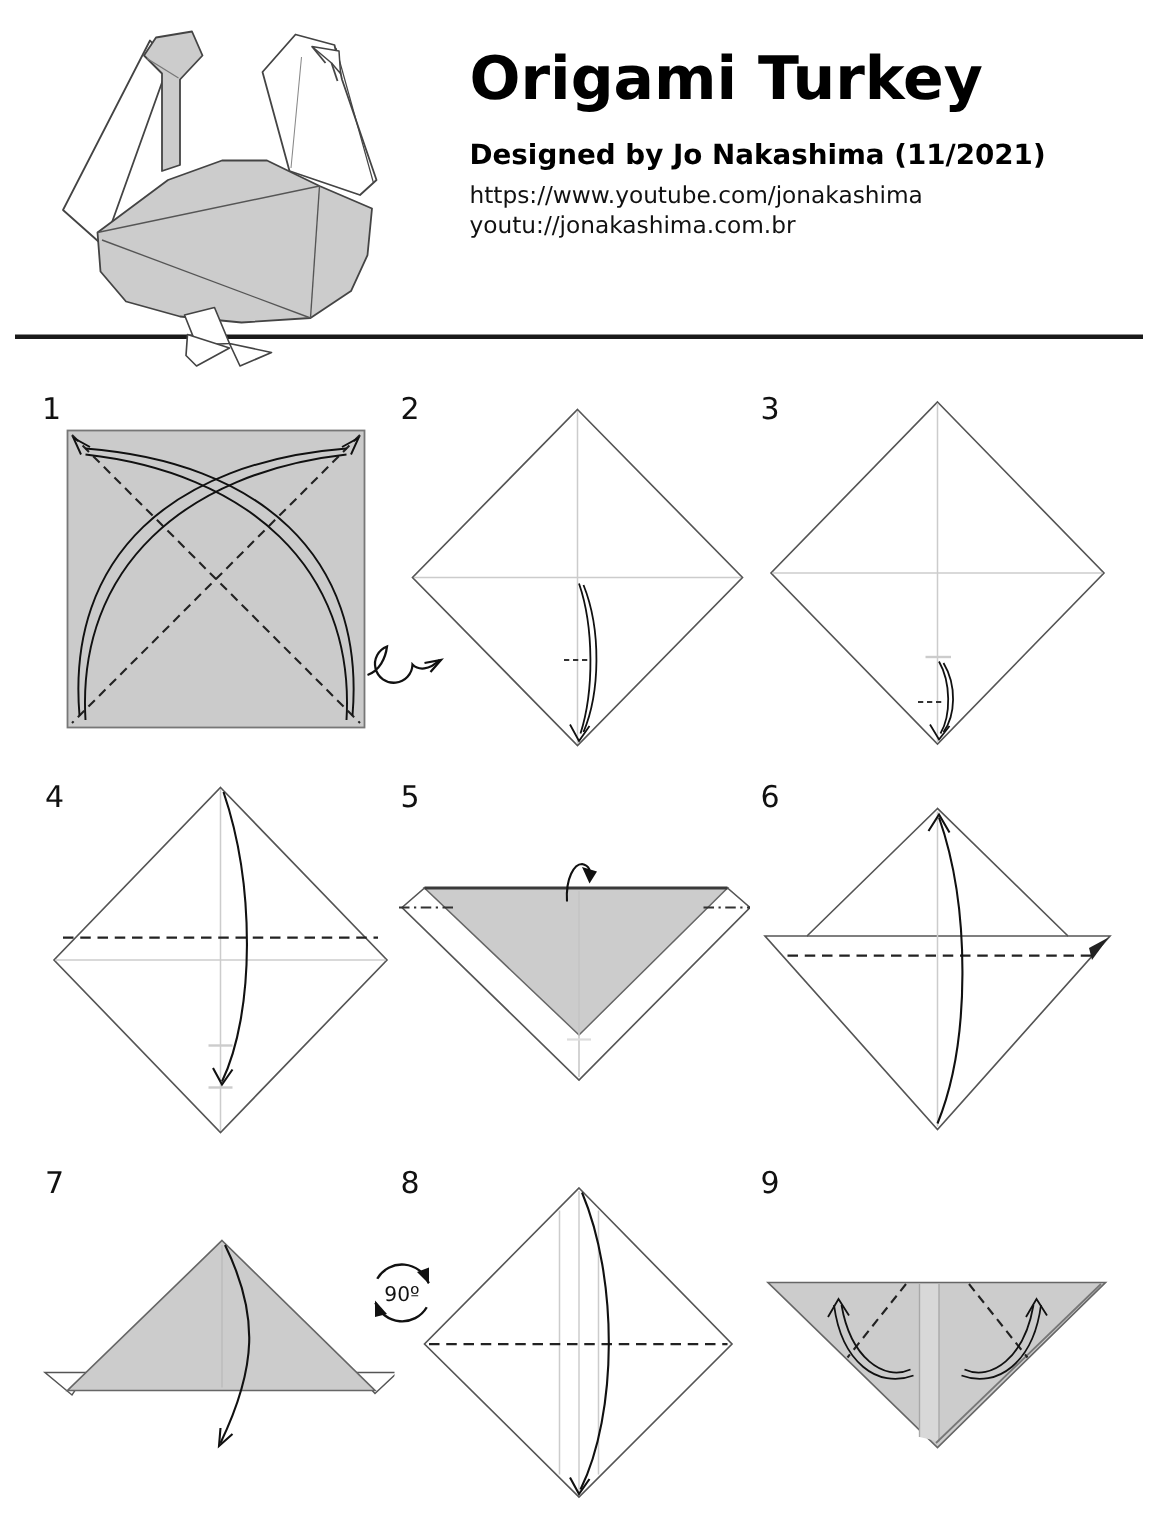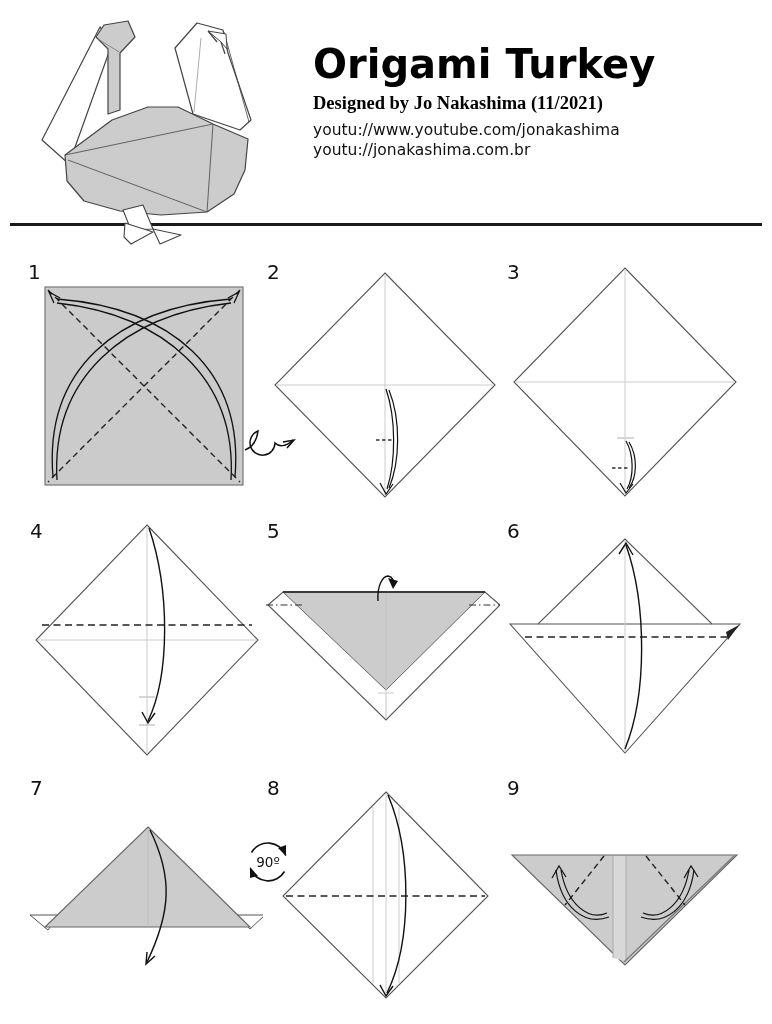--- a/index.html
+++ b/index.html
@@ -1,38 +1,38 @@
 <!DOCTYPE html>
 <html><head>
 <meta charset="utf-8">
 <style>
   html,body{margin:0;padding:0;background:#fff;}
   #page{position:relative;width:772px;height:1024px;background:#ffffff;overflow:hidden;
         font-family:"DejaVu Sans","Liberation Sans",sans-serif;color:#111;}
   .abs{position:absolute;}
-  #title{left:313px;top:30px;font-size:40px;font-weight:700;letter-spacing:0px;color:#000;margin-top:11px;}
-  #byline{left:313px;top:93px;font-size:18.5px;font-weight:700;color:#000;font-family:Liberation Serif, serif;}
+  #title{left:313px;top:30px;font-size:40px;font-weight:700;letter-spacing:0px;color:#000;}
+  #byline{left:313px;top:93px;font-size:18.5px;font-weight:700;color:#000;}
   #links{left:313px;top:120px;font-size:15.5px;line-height:20px;color:#111;}
   #videoline{left:313px;top:165px;font-size:15.5px;color:#111;}
   #divider{left:10px;top:223px;width:752px;height:3px;background:#1a1a1a;}
   #turkey{left:12px;top:8px;z-index:5;}
   .cell{position:absolute;}
   .cell svg{display:block;position:absolute;left:0;top:0;}
   .num{position:absolute;font-size:20px;color:#111;z-index:3;}
   .sym{position:absolute;z-index:4;}
 </style>
 </head>
 <body>
 
 <div id="page">
 
   <div class="abs" id="title">Origami Turkey</div>
   <div class="abs" id="byline">Designed by Jo Nakashima (11/2021)</div>
   <div class="abs" id="links">
-    <div>youtu://www.youtube.com/jonakashima</div>
+    <div>https://www.youtube.com/jonakashima</div>
     <div>youtu://jonakashima.com.br</div>
   </div>
 
   <div class="abs" id="divider"></div>
 
   <svg class="abs" id="turkey" width="290" height="240" viewBox="0 0 290 240">
     <g stroke="#444" stroke-width="1.2" stroke-linejoin="round">
 
       <polygon points="88,19 30,132 57,156 101,33" fill="#ffffff"></polygon>
 

